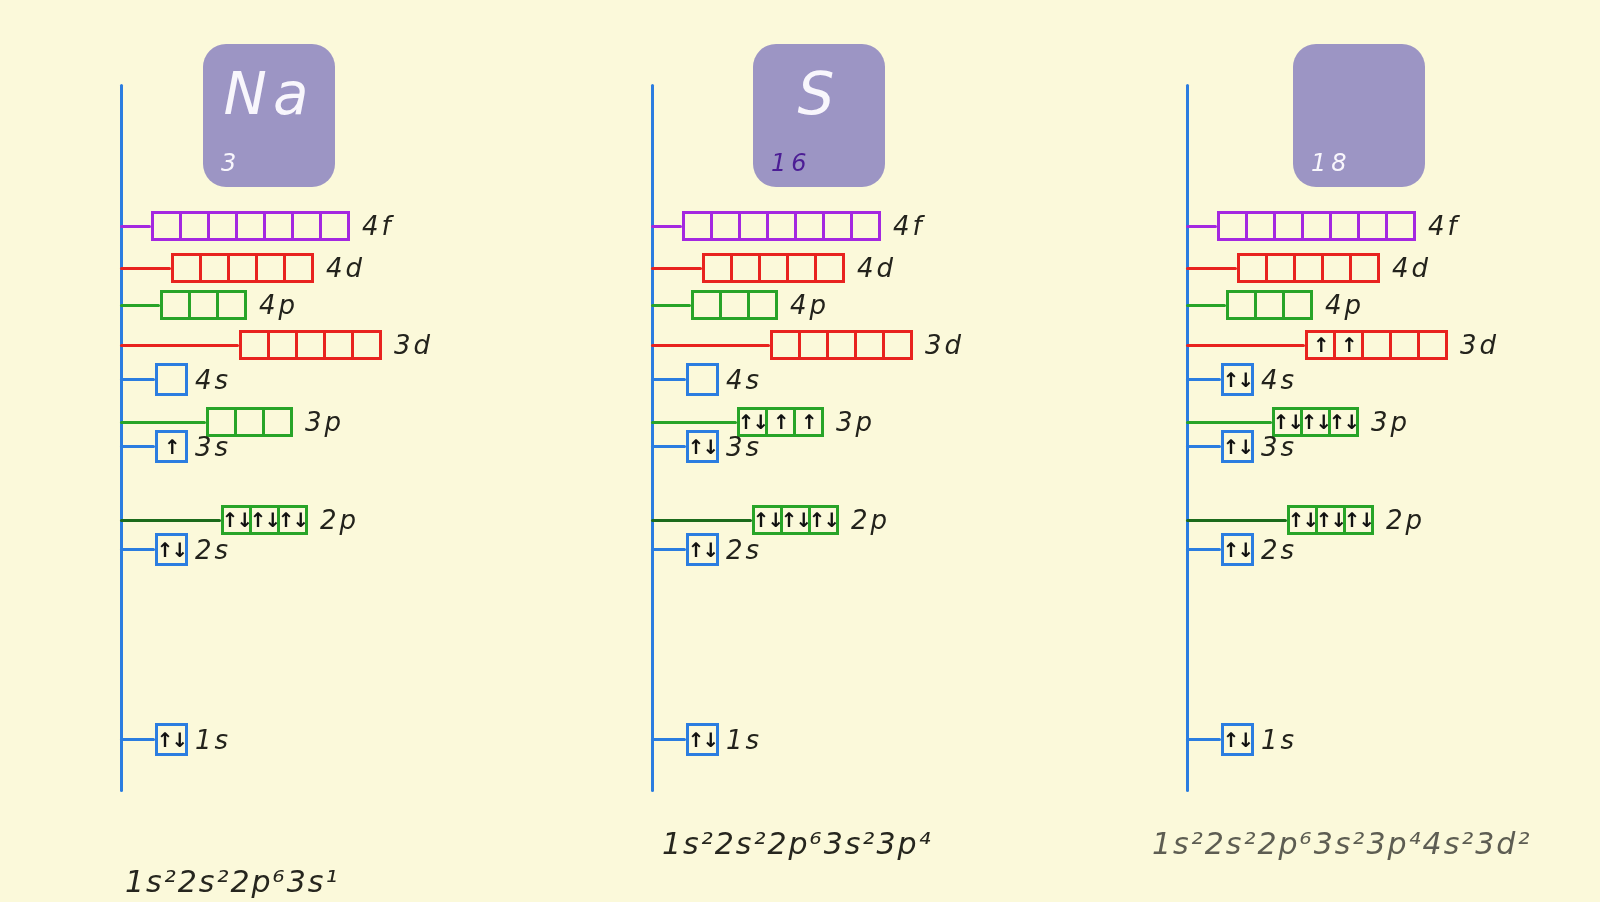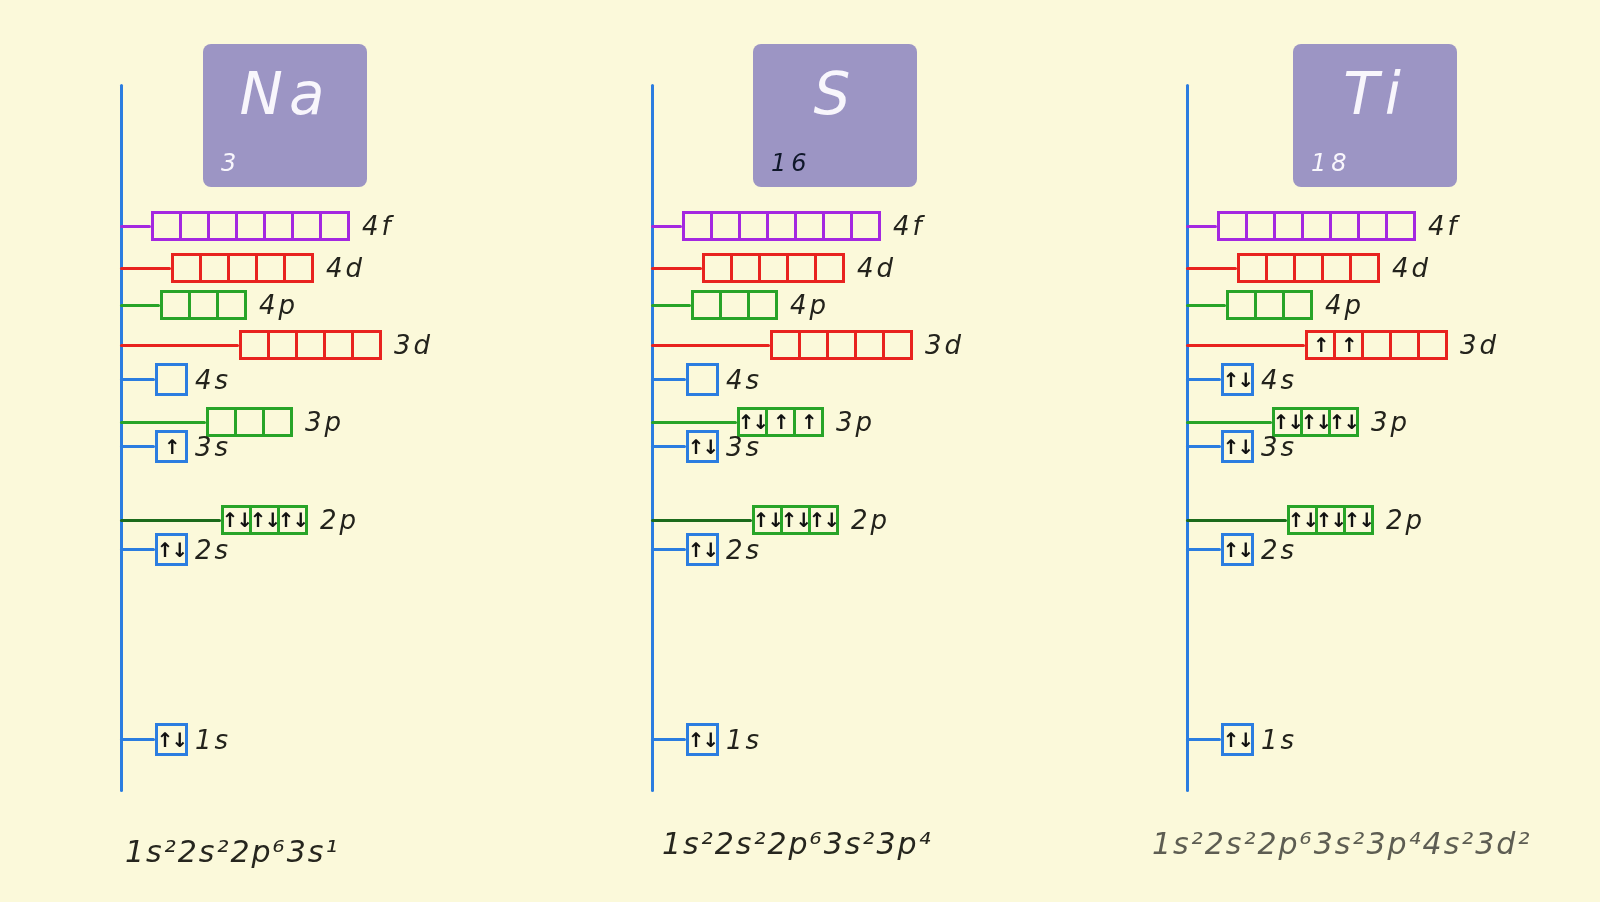--- a/index.html
+++ b/index.html
@@ -14,22 +14,22 @@
     width: 1600px; height: 902px;
     overflow: hidden;
   }
   .axis {
     position: absolute;
     width: 3px;
     border-radius: 2px;
   }
   .tile {
     position: absolute;
-    width: 164px; height: 143px;
-    border-radius: 8px;
+    width: 132px; height: 143px;
+    border-radius: 23px;
   }
   .sym {
     position: absolute;
     top: 16px; left: 0; right: 0;
     text-align: center;
     font-size: 58px;
     font-style: italic;
     letter-spacing: 6px;
   }
   .num {
@@ -167,27 +167,27 @@
         </div>
       </div>
       <div class="olabel" style="left: 195px; top: 533.5px; color: rgb(35, 35, 28);">2s</div>
       <div class="conn" style="left: 120px; top: 738px; width: 35px; background: rgb(43, 125, 224);"></div>
       <div class="boxes" style="left: 155px; top: 723px;">
         <div class="box sbox" style="border-color: rgb(43, 125, 224);">
           <span class="arrows" style="color: rgb(17, 17, 17);">↑↓</span>
         </div>
       </div>
       <div class="olabel" style="left: 195px; top: 723.5px; color: rgb(35, 35, 28);">1s</div>
-      <div class="config" style="left: 125px; top: 834px; color: rgb(38, 38, 30);">1s²2s²2p⁶3s¹</div>
+      <div class="config" style="left: 125px; top: 864px; color: rgb(38, 38, 30);">1s²2s²2p⁶3s¹</div>
     </div>
     <div>
       <div class="axis" style="left: 651px; top: 84px; height: 708px; background: rgb(43, 125, 224);"></div>
       <div class="tile" style="left: 753px; top: 44px; background: rgb(156, 149, 196);">
         <div class="sym" style="color: rgb(248, 246, 252);">S</div>
-        <div class="num" style="color: #0f172a;">16</div>
+        <div class="num" style="color: #4c1d95;">16</div>
       </div>
       <div class="conn" style="left: 651px; top: 224.5px; width: 31px; background: rgb(164, 40, 224);"></div>
       <div class="boxes" style="left: 682px; top: 211px;">
         <div class="box" style="border-color: rgb(164, 40, 224);"></div>
         <div class="box" style="border-color: rgb(164, 40, 224); margin-left: -3px;"></div>
         <div class="box" style="border-color: rgb(164, 40, 224); margin-left: -3px;"></div>
         <div class="box" style="border-color: rgb(164, 40, 224); margin-left: -3px;"></div>
         <div class="box" style="border-color: rgb(164, 40, 224); margin-left: -3px;"></div>
         <div class="box" style="border-color: rgb(164, 40, 224); margin-left: -3px;"></div>
         <div class="box" style="border-color: rgb(164, 40, 224); margin-left: -3px;"></div>
@@ -268,21 +268,20 @@
         <div class="box sbox" style="border-color: rgb(43, 125, 224);">
           <span class="arrows" style="color: rgb(17, 17, 17);">↑↓</span>
         </div>
       </div>
       <div class="olabel" style="left: 726px; top: 723.5px; color: rgb(35, 35, 28);">1s</div>
       <div class="config" style="left: 662px; top: 826px; color: rgb(38, 38, 30);">1s²2s²2p⁶3s²3p⁴</div>
     </div>
     <div>
       <div class="axis" style="left: 1186px; top: 84px; height: 708px; background: rgb(43, 125, 224);"></div>
       <div class="tile" style="left: 1293px; top: 44px; background: rgb(156, 149, 196);">
-        <div class="sym" style="color: rgb(248, 246, 252);">Ti</div>
         <div class="num" style="color: rgb(248, 246, 252);">18</div>
       </div>
       <div class="conn" style="left: 1186px; top: 224.5px; width: 31px; background: rgb(164, 40, 224);"></div>
       <div class="boxes" style="left: 1217px; top: 211px;">
         <div class="box" style="border-color: rgb(164, 40, 224);"></div>
         <div class="box" style="border-color: rgb(164, 40, 224); margin-left: -3px;"></div>
         <div class="box" style="border-color: rgb(164, 40, 224); margin-left: -3px;"></div>
         <div class="box" style="border-color: rgb(164, 40, 224); margin-left: -3px;"></div>
         <div class="box" style="border-color: rgb(164, 40, 224); margin-left: -3px;"></div>
         <div class="box" style="border-color: rgb(164, 40, 224); margin-left: -3px;"></div>

